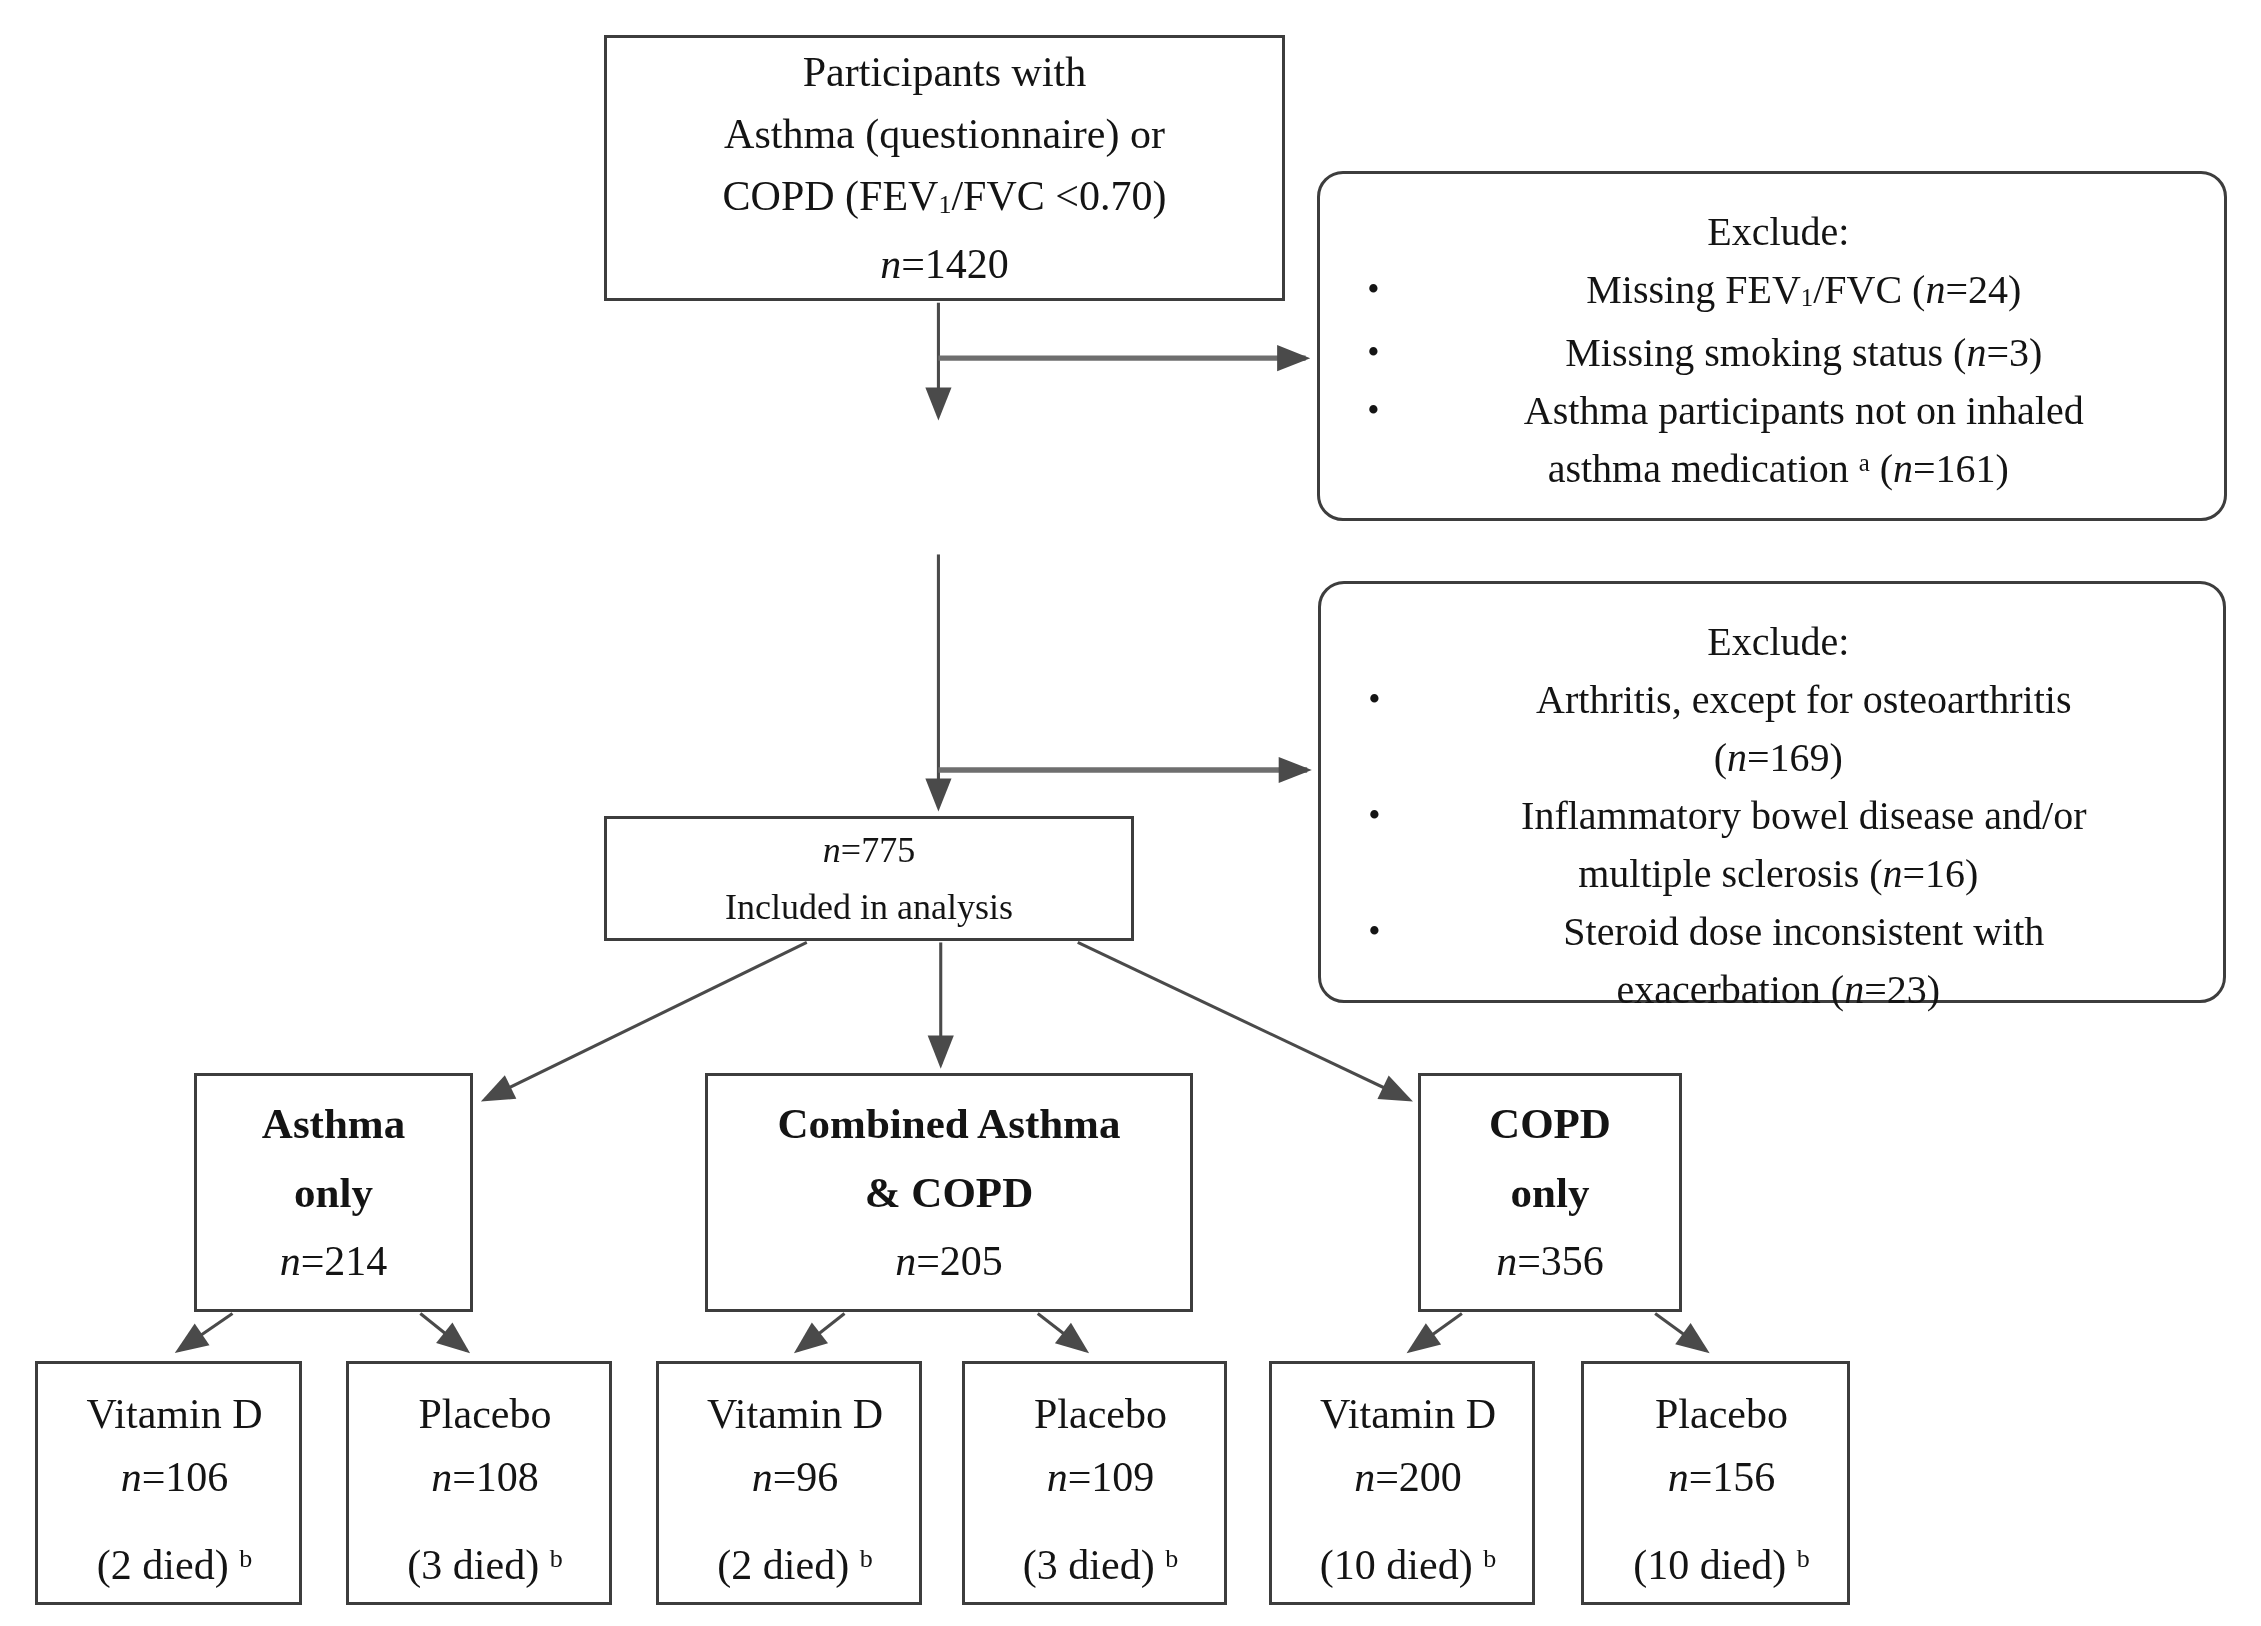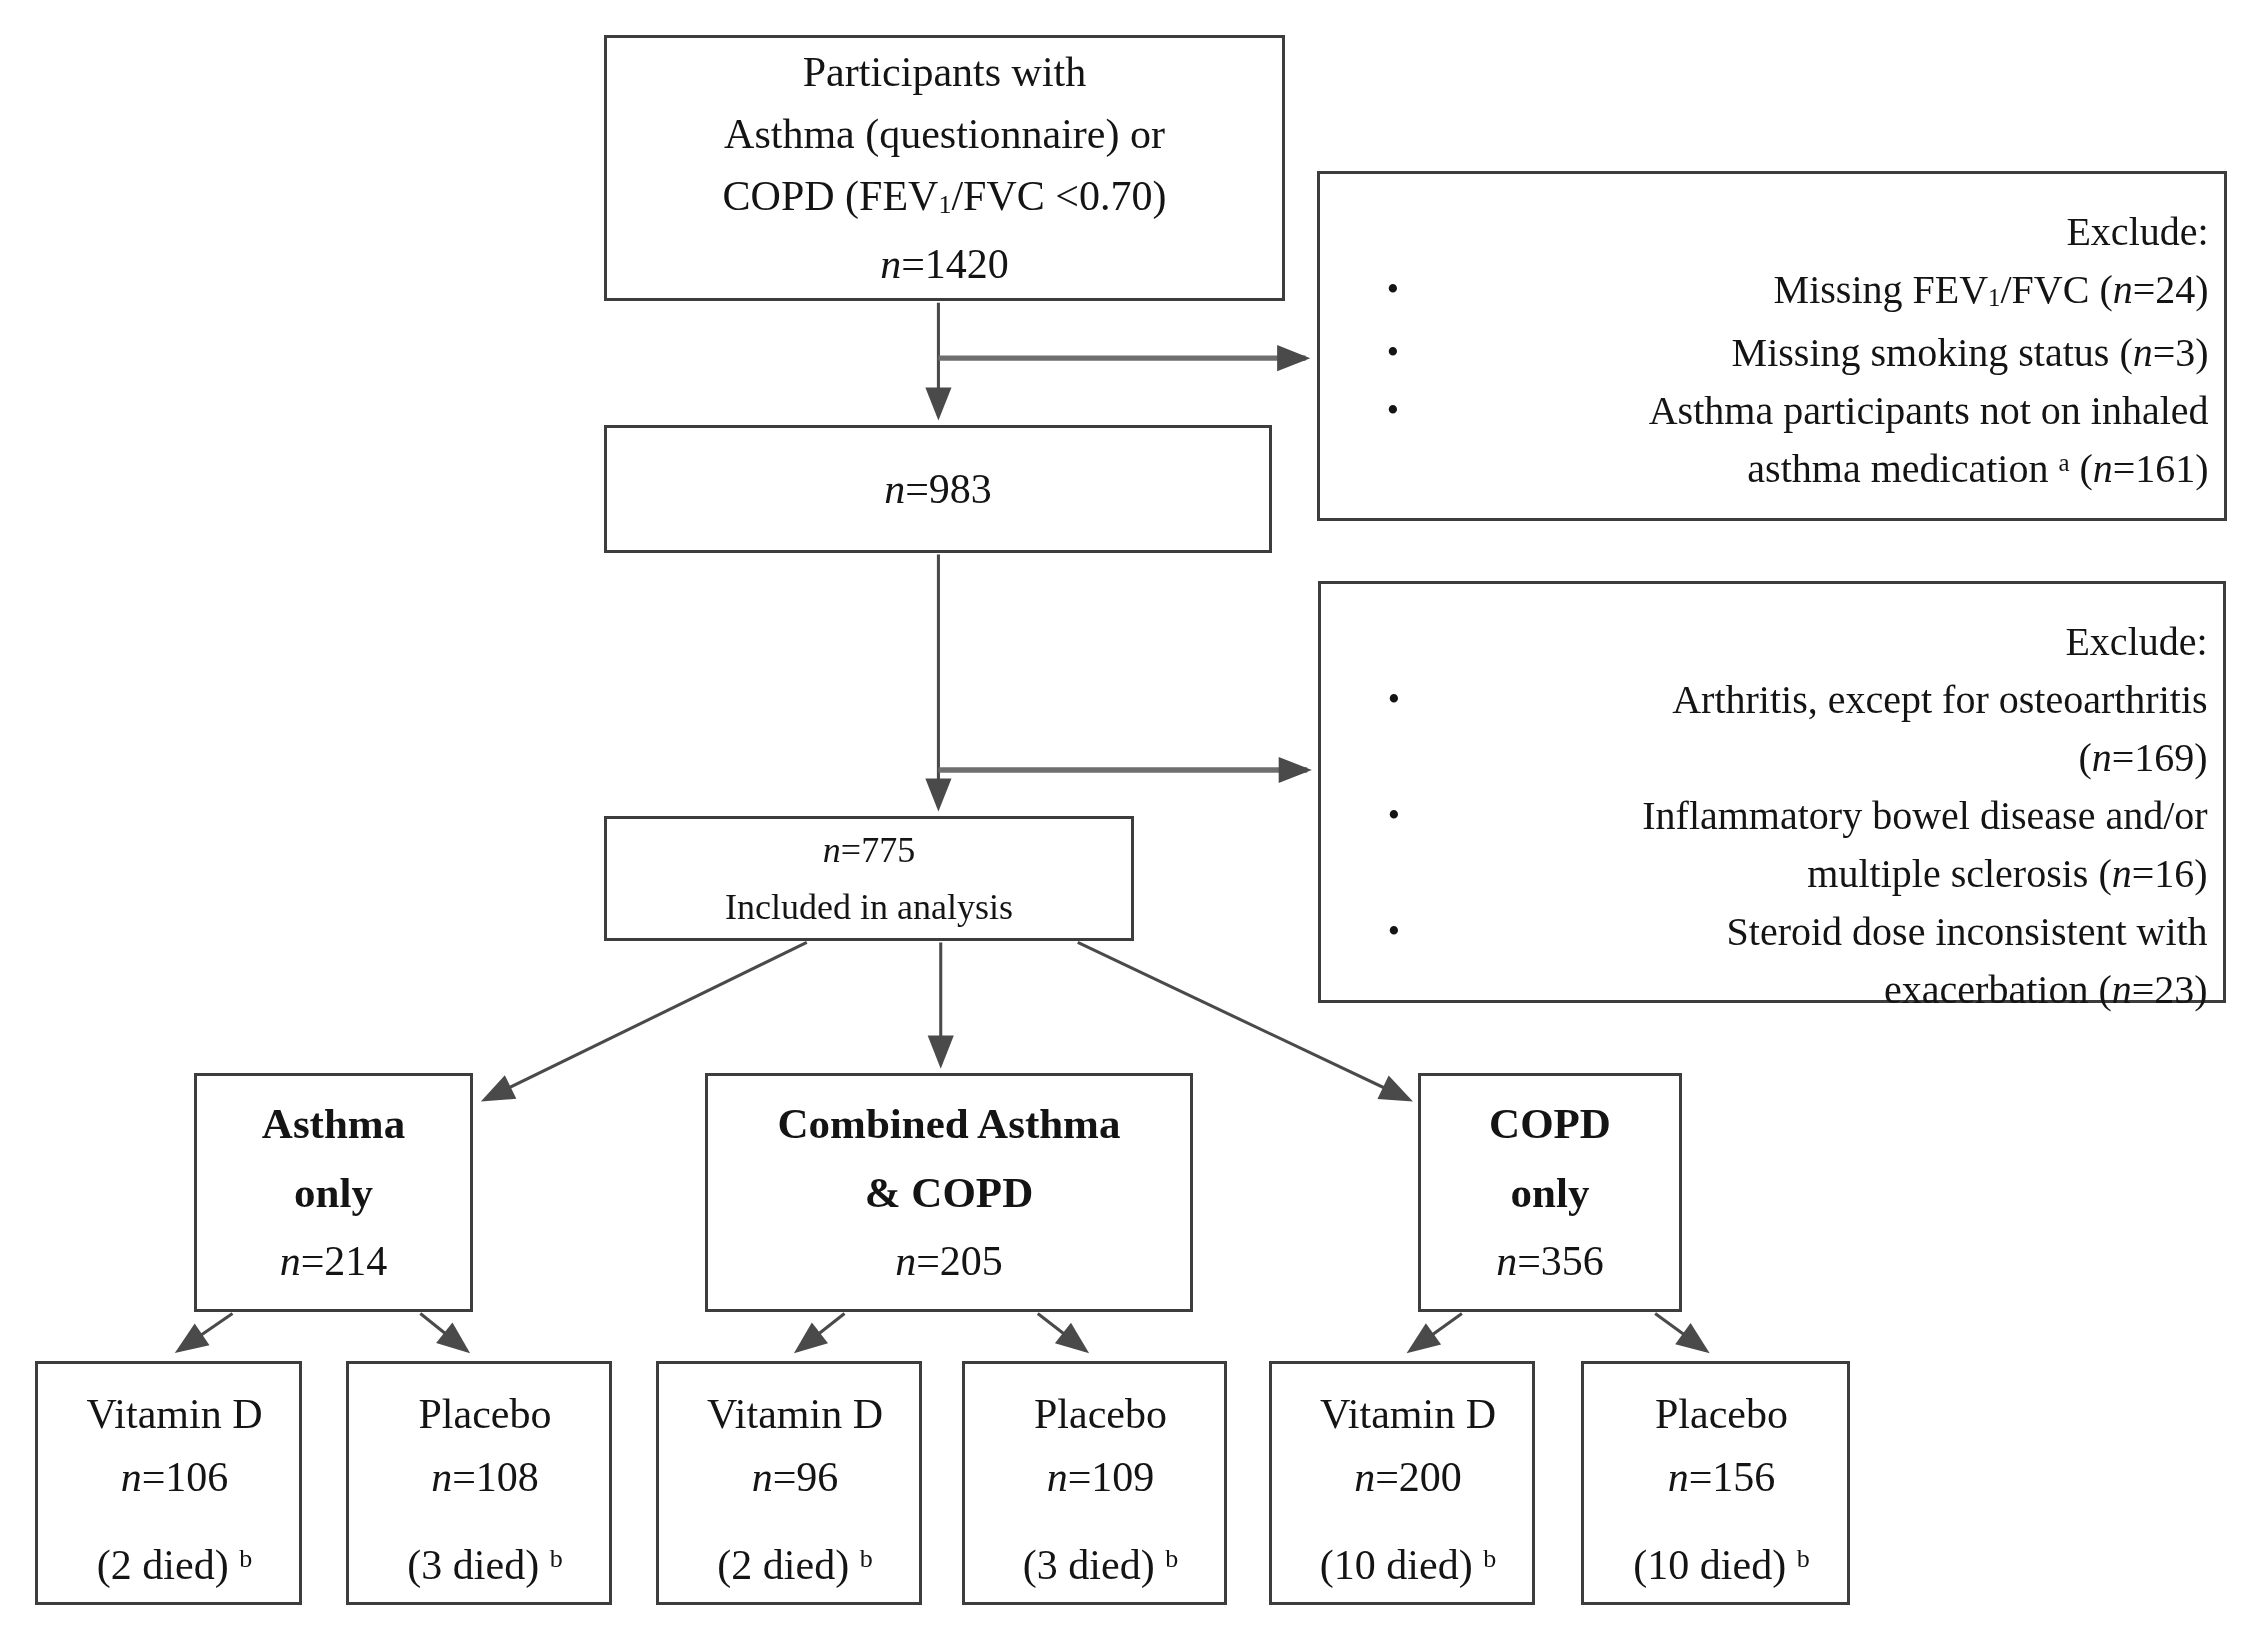--- a/index.html
+++ b/index.html
@@ -41,24 +41,25 @@
     text-align: center;
   }
 
   
   #box-top      { left: 604px;  top: 35px;   width: 681px;  height: 266px; font-size: 42px; line-height: 62px; }
   #box-n983     { left: 604px;  top: 425px;  width: 668px;  height: 128px; font-size: 42px; }
   #box-n775     { left: 604px;  top: 816px; width: 530px;  height: 125px; font-size: 36px; line-height: 57px; }
 
   
   .exclude {
-    text-align: right;
+    text-align: center;
     font-size: 40px;
     line-height: 58px;
     padding: 29px 15.4px 0 28px;
+    border-radius: 26px;
   }
   #box-ex1 { left: 1317px; top: 171px; width: 910px; height: 350px; }
   #box-ex2 { left: 1318px; top: 581px; width: 908px; height: 422px; }
   .brow { display: flex; align-items: flex-start; }
   .bdot { flex: 0 0 51px; font-size: 35px; line-height: 58px; }
   .btxt { flex: 1 1 auto; }
   .bcont { }
 
   
   .group { font-size: 42px; line-height: 69px; }
@@ -137,23 +138,20 @@
     </div>
     <div class="bitem">
       <div class="brow">
         <span class="bdot">•</span>
         <span class="btxt">Asthma participants not on inhaled</span>
       </div>
       <div class="bcont">asthma medication <span class="supn">a</span> (<span class="nit">n</span>=161)</div>
     </div>
   </div>
 
-  <div class="box center-col" id="box-n983">
-    <div><span class="nit">n</span>=983</div>
-  </div>
 
   <div class="box exclude" id="box-ex2">
     <div class="xhead">Exclude:</div>
     <div class="bitem">
       <div class="brow">
         <span class="bdot">•</span>
         <span class="btxt">Arthritis, except for osteoarthritis</span>
       </div>
       <div class="bcont">(<span class="nit">n</span>=169)</div>
     </div>

